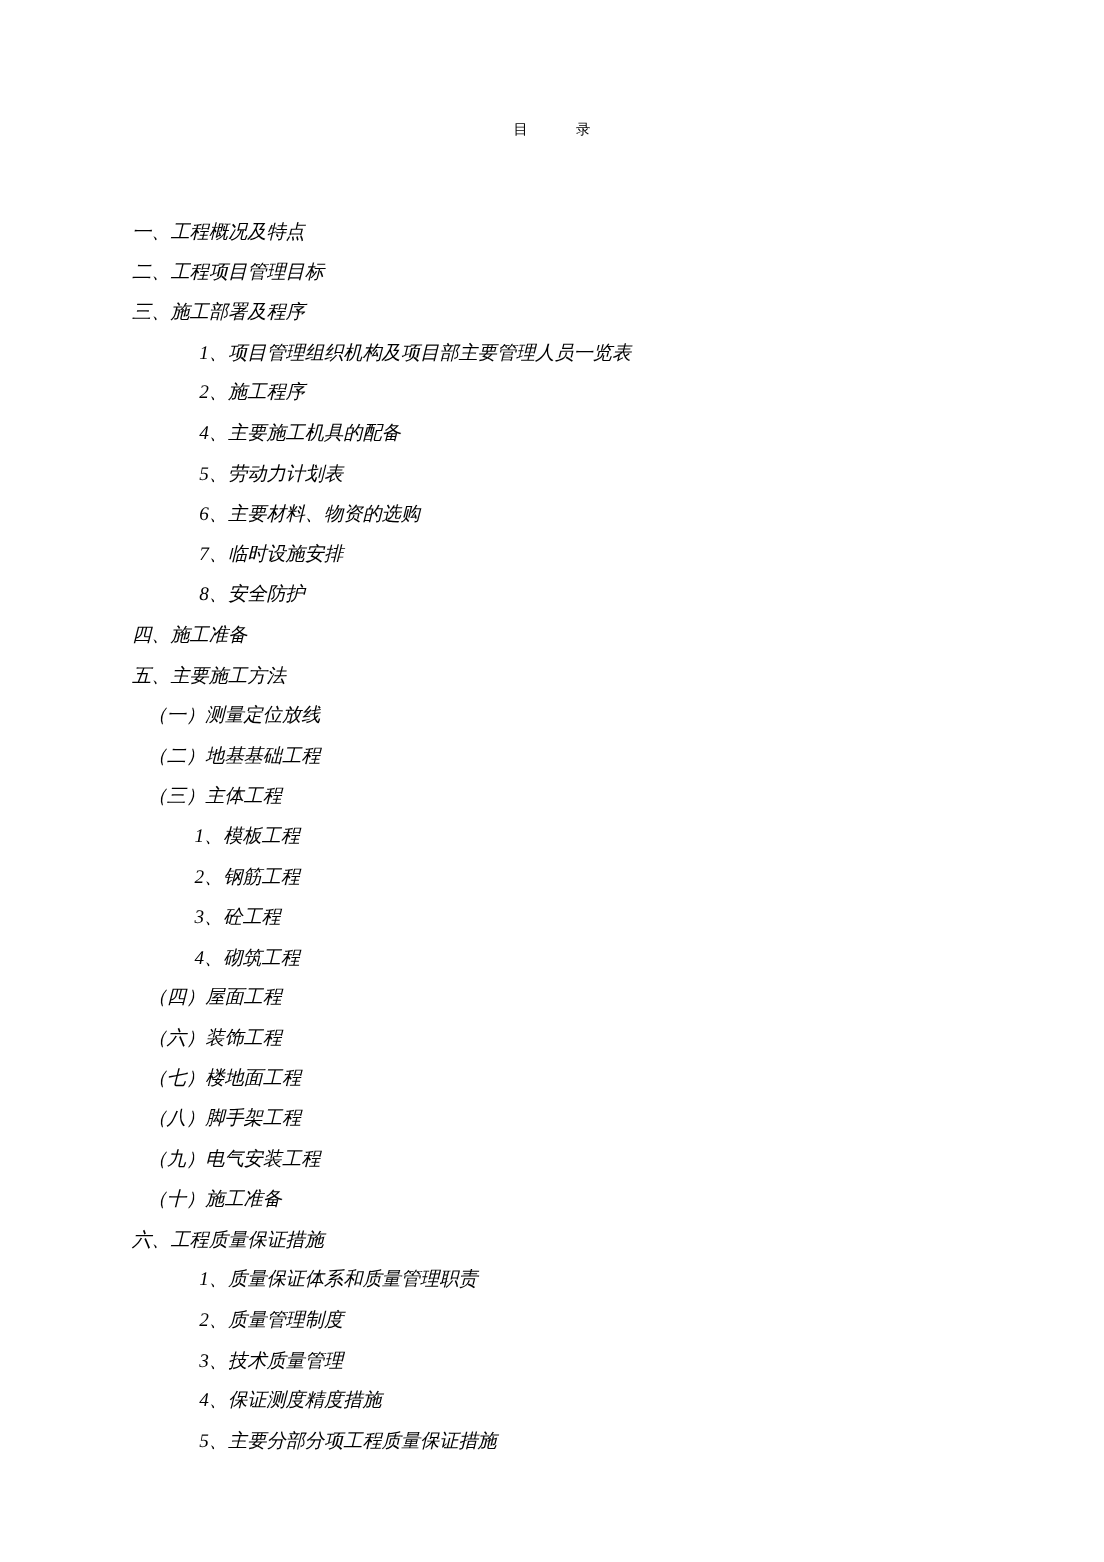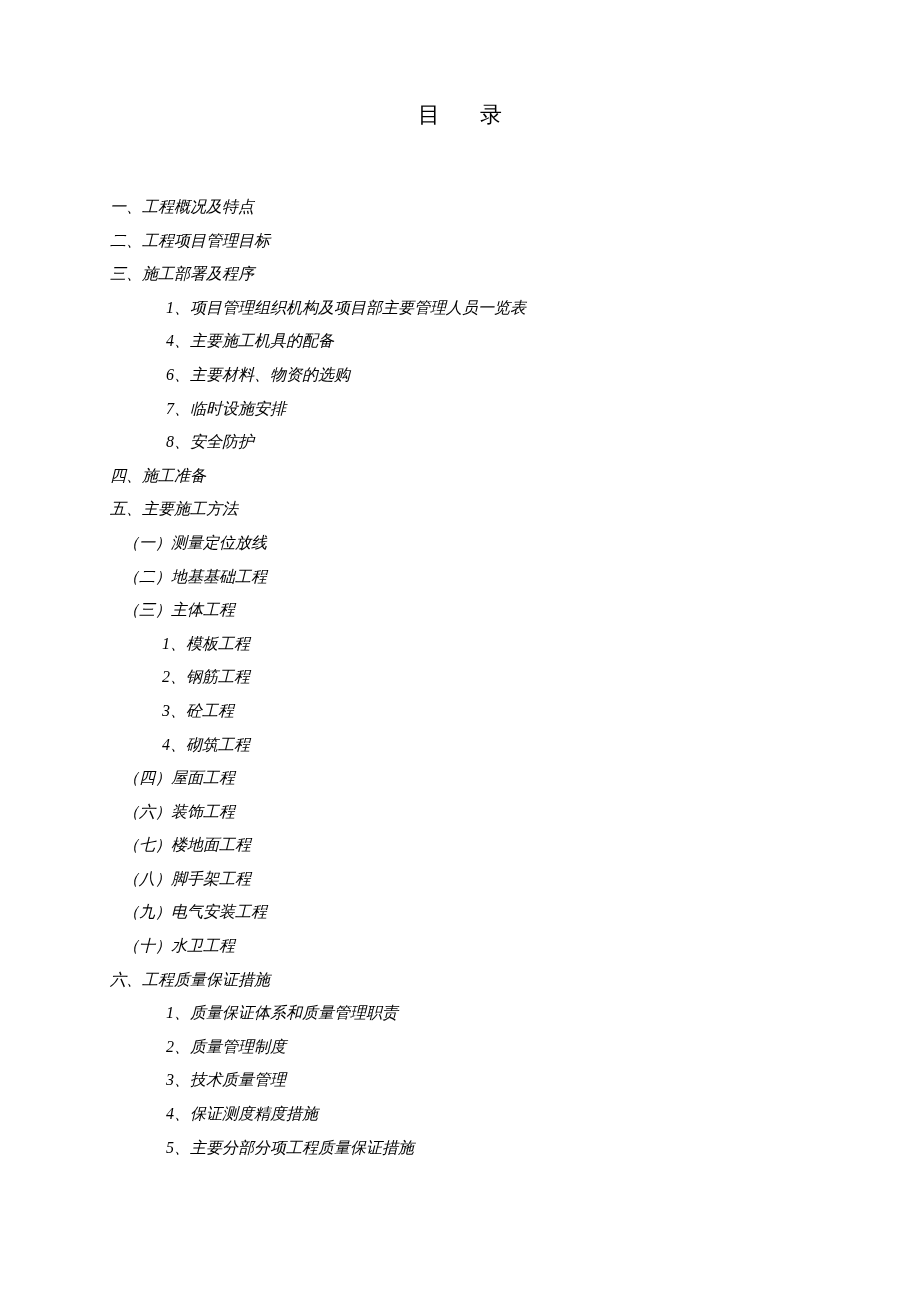--- a/index.html
+++ b/index.html
@@ -10,21 +10,21 @@
       margin: 0;
       padding: 0;
       width: 920px;
       height: 1302px;
     }
     .page {
       padding: 100px 110px 60px 110px;
     }
     .title {
       text-align: center;
-      font-size: 22px;
+      font-size: 12px;
       letter-spacing: 40px;
       margin-bottom: 60px;
       padding-left: 40px;
     }
     .toc {
       line-height: 2.1;
       font-style: italic;
     }
     .level-0 {
       margin-left: 0px;
@@ -42,39 +42,41 @@
 </head>
 <body>
 
 <div class="page">
   <div class="title">目录</div>
   <div class="toc">
     <div class="level-0">一、工程概况及特点</div>
     <div class="level-0">二、工程项目管理目标</div>
     <div class="level-0">三、施工部署及程序</div>
     <div class="level-1">1、项目管理组织机构及项目部主要管理人员一览表</div>
+    <div class="level-1">2、施工程序</div>
     <div class="level-1">4、主要施工机具的配备</div>
+    <div class="level-1">5、劳动力计划表</div>
     <div class="level-1">6、主要材料、物资的选购</div>
     <div class="level-1">7、临时设施安排</div>
     <div class="level-1">8、安全防护</div>
     <div class="level-0">四、施工准备</div>
     <div class="level-0">五、主要施工方法</div>
     <div class="level-1b">（一）测量定位放线</div>
     <div class="level-1b">（二）地基基础工程</div>
     <div class="level-1b">（三）主体工程</div>
     <div class="level-2">1、模板工程</div>
     <div class="level-2">2、钢筋工程</div>
     <div class="level-2">3、砼工程</div>
     <div class="level-2">4、砌筑工程</div>
     <div class="level-1b">（四）屋面工程</div>
     <div class="level-1b">（六）装饰工程</div>
     <div class="level-1b">（七）楼地面工程</div>
     <div class="level-1b">（八）脚手架工程</div>
     <div class="level-1b">（九）电气安装工程</div>
-    <div class="level-1b">（十）水卫工程</div>
+    <div class="level-1b">（十）施工准备</div>
     <div class="level-0">六、工程质量保证措施</div>
     <div class="level-1">1、质量保证体系和质量管理职责</div>
     <div class="level-1">2、质量管理制度</div>
     <div class="level-1">3、技术质量管理</div>
     <div class="level-1">4、保证测度精度措施</div>
     <div class="level-1">5、主要分部分项工程质量保证措施</div>
   </div>
 </div>
 
 </body></html>

